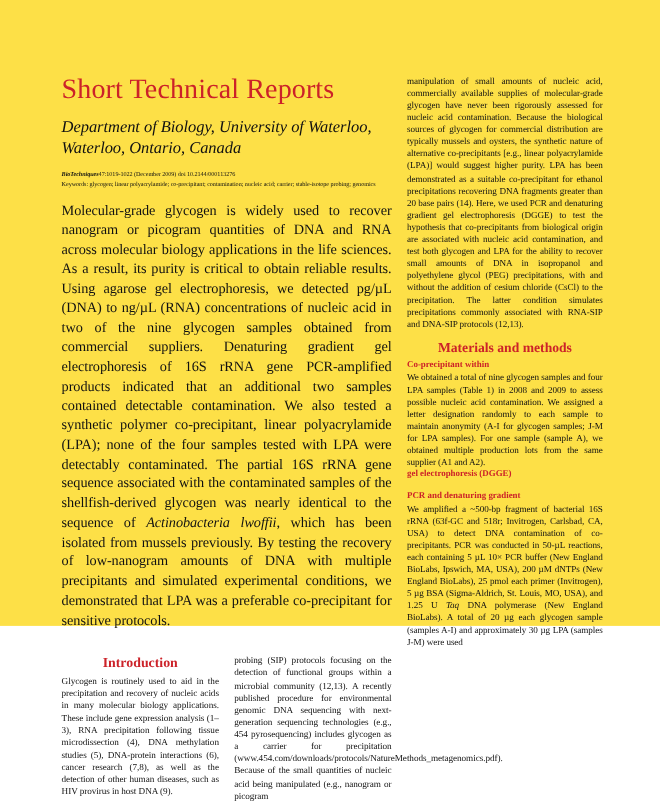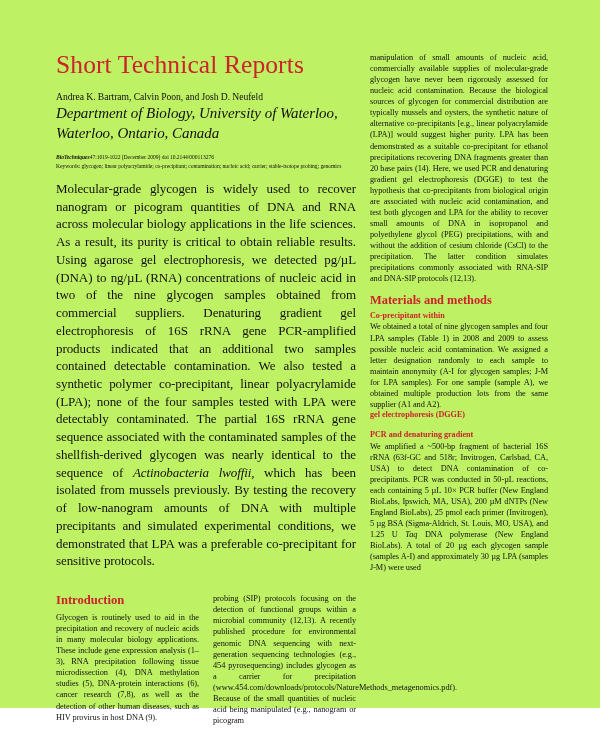--- a/index.html
+++ b/index.html
@@ -10,24 +10,24 @@
   body {
     width: 600px;
     height: 730px;
     overflow: hidden;
     font-family: "Liberation Serif", "DejaVu Serif", serif;
     color: #111111;
   }
   .page {
     position: relative;
     width: 600px;
-    height: 708px;
-    background: #bef264;
+    height: 569px;
+    background: #fde047;
     box-sizing: border-box;
-    padding: 52px 52px 16px 56px;
+    padding: 68px 52px 16px 56px;
   }
   .page-inner {
     display: flex;
     gap: 14px;
     height: 662px;
   }
   
   .main-area {
     width: 300px;
     display: flex;
@@ -102,20 +102,21 @@
   }
   .col {
     width: 143px;
   }
   .sec-head {
     color: #cc2229;
     font-weight: bold;
     font-size: 12.6px;
     line-height: 1.15;
     margin: 0 0 4px 0;
+    text-align: center;
   }
   .sub-head {
     color: #cc2229;
     font-weight: bold;
     font-size: 8.1px;
     line-height: 1.22;
     margin: 0 0 1px 0;
   }
   .body-text {
     font-size: 8.35px;
@@ -134,21 +135,20 @@
 <body>
 
 <div class="page">
   <div class="page-inner">
 
     <div class="main-area">
 
       <h1 class="kicker">Short Technical Reports</h1>
 
 
-      <p class="authors">Andrea K. Bartram, Calvin Poon, and Josh D. Neufeld</p>
       <p class="affiliation">Department of Biology, University of Waterloo, Waterloo, Ontario, Canada</p>
 
       <p class="cite-line">
         <span class="jrnl">BioTechniques</span><span>47:1019-1022 (December 2009) doi 10.2144/000113276</span>
       </p>
       <p class="keywords">Keywords: glycogen; linear polyacrylamide; co-precipitant; contamination; nucleic acid; carrier; stable-isotope probing; genomics</p>
 
       <p class="abstract"><span>Molecular-grade glycogen is widely used to recover nanogram or picogram quantities of DNA and RNA across molecular biology applications in the life sciences. As a result, its purity is critical to obtain reliable results. Using agarose gel electrophoresis, we detected pg/µL (DNA) to ng/µL (RNA) concentrations of nucleic acid in two of the nine glycogen samples obtained from commercial suppliers. Denaturing gradient gel electrophoresis of 16S rRNA gene PCR-amplified products indicated that an additional two samples contained detectable contamination. We also tested a synthetic polymer co-precipitant, linear polyacrylamide (LPA); none of the four samples tested with LPA were detectably contaminated. The partial 16S rRNA gene sequence associated with the contaminated samples of the shellfish-derived glycogen was nearly identical to the sequence of </span><i class="sp">Actinobacteria lwoffii</i><span>, which has been isolated from mussels previously. By testing the recovery of low-nanogram amounts of DNA with multiple precipitants and simulated experimental conditions, we demonstrated that LPA was a preferable co-precipitant for sensitive protocols.</span></p>
 
       <div class="two-col">

